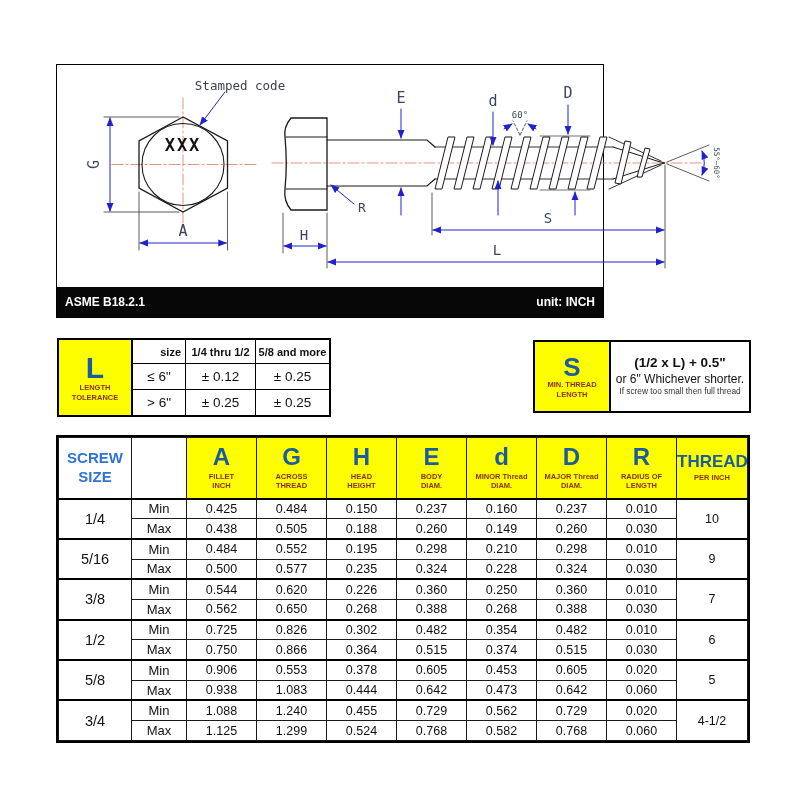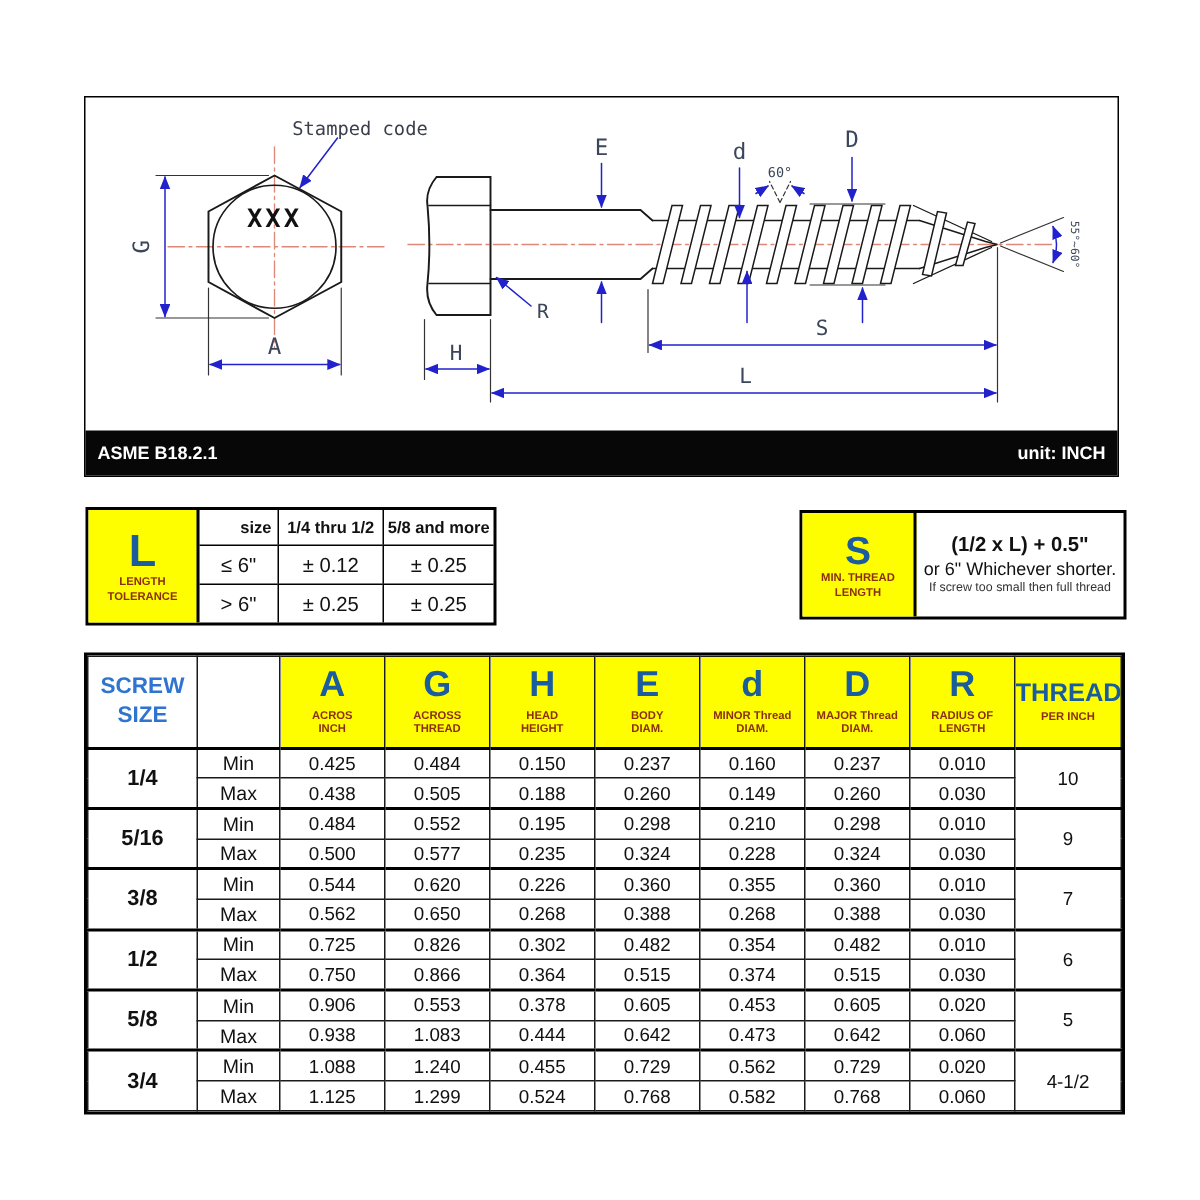--- a/index.html
+++ b/index.html
@@ -1,20 +1,20 @@
 <!DOCTYPE html>
 <html><head>
 <meta charset="utf-8">
 <style>
   html,body{margin:0;padding:0;background:#ffffff;}
   .page{position:relative;width:800px;height:800px;background:#ffffff;
         font-family:"Liberation Sans",sans-serif;color:#111;overflow:hidden;}
 
   
-  .draw-box{position:absolute;left:56px;top:64px;width:690px;height:254px;
+  .draw-box{position:absolute;left:56px;top:64px;width:548px;height:254px;
             border:1.5px solid #000;box-sizing:border-box;background:#fff;}
   .draw-area{position:absolute;left:0;top:0;width:687px;height:230px;}
   .title-bar{position:absolute;left:0;bottom:0;width:100%;height:22px;background:#070707;
              display:flex;align-items:center;justify-content:space-between;box-sizing:border-box;
              padding:15px 8px;color:#fff;font-size:12px;font-weight:bold;}
 
   
   .ltable{position:absolute;left:57px;top:338px;display:flex;border:2px solid #000;background:#fff;}
   .badge{background:#FEFE00;display:flex;flex-direction:column;align-items:center;justify-content:center;
          border-right:2px solid #000;}
@@ -43,21 +43,21 @@
   table.spec th,table.spec td{border:1.2px solid #1a1a1a;text-align:center;vertical-align:middle;
       padding:0;overflow:hidden;box-sizing:border-box;}
   table.spec tr.hdr th{border-bottom:2px solid #000;height:61px;}
   table.spec tr.g td{border-top:2.2px solid #000;}
   table.spec tr.r td{height:20.2px;}
   .corner{color:#2E74D0;font-weight:bold;font-size:15px;line-height:1.25;background:#fff;border-radius:22px;}
   .ycol{background:#FEFE00;}
   .letter{color:#1A5C9E;font-weight:bold;font-size:24px;line-height:1.05;}
   .desc{color:#8B2F0E;font-weight:bold;font-size:7.5px;line-height:1.3;margin-top:2px;}
   .tword{color:#1A5C9E;font-weight:bold;font-size:17px;line-height:1.1;}
-  td.size{font-weight:bold;font-size:14.5px;}
+  td.size{font-weight:normal;font-size:14.5px;}
   td.mm{font-size:13px;}
   td.v{font-size:12.5px;}
   td.tpi{font-size:12.5px;}
 </style>
 </head>
 <body>
 
 <div class="page">
 
   <div class="draw-box">
@@ -209,21 +209,21 @@
     <tbody>
           <tr class="hdr">
       <th class="corner">
         <div>SCREW</div>
               <div>SIZE</div>
       </th>
       <th class="blank"></th>
       <th class="ycol">
         <div class="letter">A</div>
         <div class="desc">
-                <div>ACROS</div>
+                <div>FILLET</div>
                 <div>INCH</div>
               </div>
             </th>
       <th class="ycol">
         <div class="letter">G</div>
         <div class="desc">
                 <div>ACROSS</div>
                 <div>THREAD</div>
               </div>
             </th>
@@ -314,21 +314,21 @@
       <td class="v">0.030</td>
     </tr>
 
     <tr class="g r">
       <td class="size" rowspan="2">3/8</td>
       <td class="mm">Min</td>
       <td class="v">0.544</td>
             <td class="v">0.620</td>
       <td class="v">0.226</td>
             <td class="v">0.360</td>
-      <td class="v">0.355</td>
+      <td class="v">0.250</td>
             <td class="v">0.360</td>
       <td class="v">0.010</td>
       <td class="tpi" rowspan="2">7</td>
     </tr>
     <tr class="r">
       <td class="mm">Max</td>
       <td class="v">0.562</td>
             <td class="v">0.650</td>
       <td class="v">0.268</td>
             <td class="v">0.388</td>

